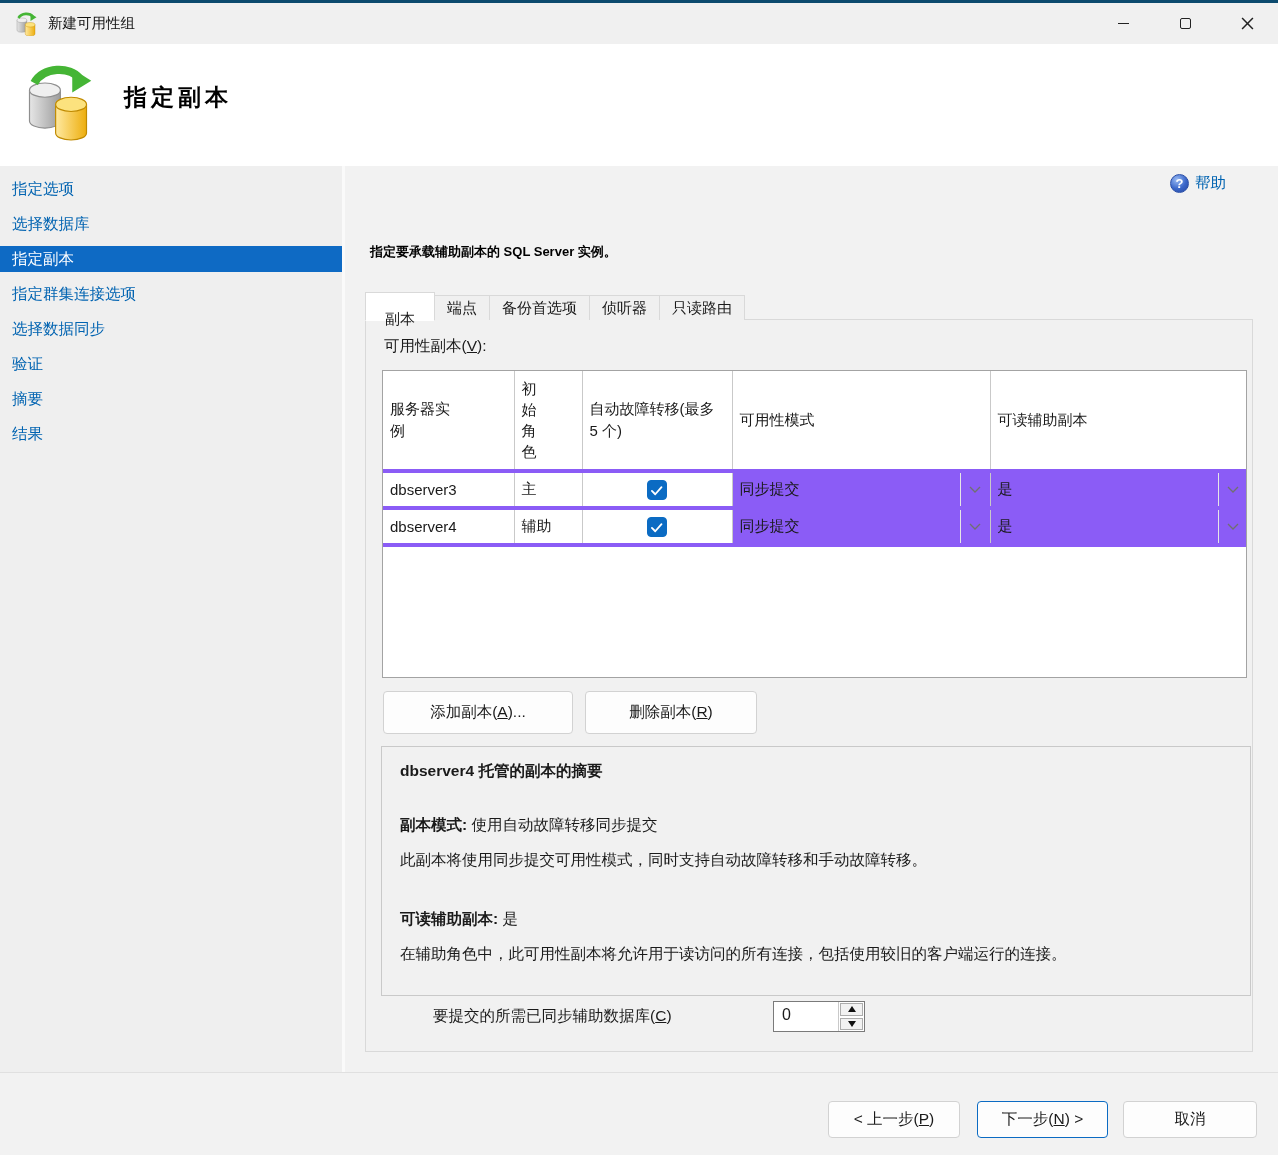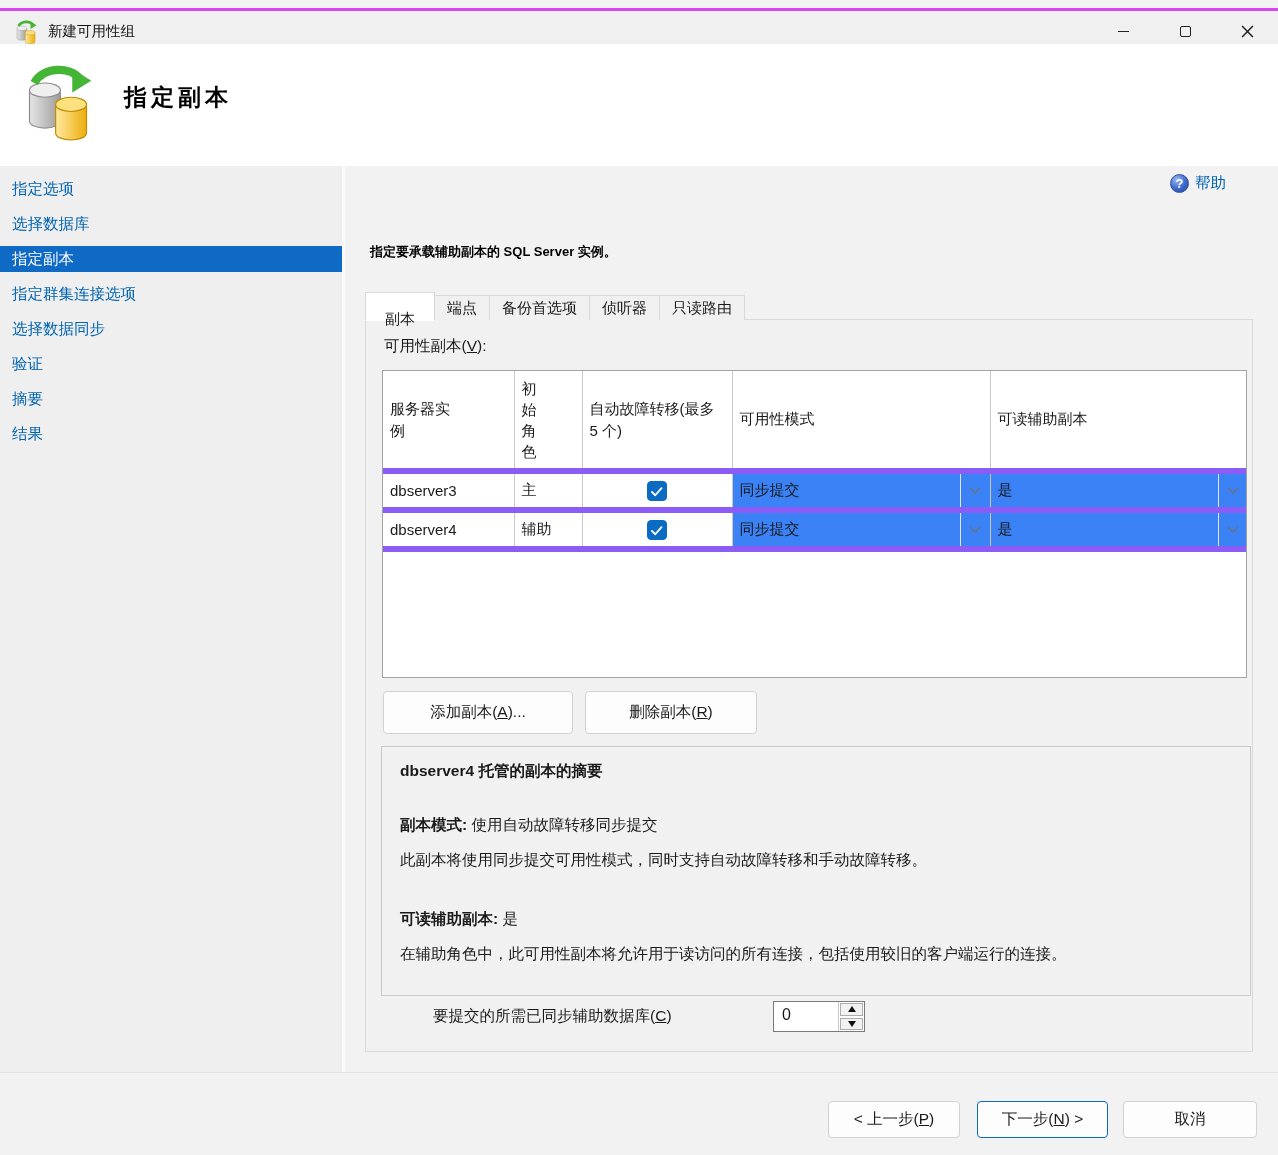--- a/index.html
+++ b/index.html
@@ -6,22 +6,22 @@
   html,body { background:#cfcfcf; }
   .window {
     position:relative; width:1278px; height:1155px;
     background:#F2F2F2; overflow:hidden;
     font-family:"Liberation Sans","DejaVu Sans",sans-serif;
     color:#1a1a1a; font-size:15px;
   }
 
   
   .titlebar {
-    position:absolute; top:8px; left:0; right:0; height:44px;
-    background:#F0F0F0; border-top:3px solid #d946ef;
+    position:absolute; top:0; left:0; right:0; height:44px;
+    background:#F0F0F0; border-top:3px solid #0c4a6e;
     display:flex; align-items:center;
   }
   .titlebar .app-icon { width:24px; height:24px; margin-left:14px; }
   .titlebar .title-text { margin-left:10px; font-size:14.5px; color:#111; }
   .win-controls { margin-left:auto; display:flex; height:100%; }
   .win-btn { width:62px; height:100%; display:flex; align-items:center; justify-content:center; }
   .glyph-bar { width:11px; height:1.5px; background:#222; display:block; }
   .glyph-box { width:11px; height:11px; border:1.5px solid #222; border-radius:2px; display:block; }
 
   
@@ -88,21 +88,21 @@
   .grid-label { margin:16px 0 0 18px; font-size:15.5px; }
   .mn { text-decoration:underline; }
 
   
   .grid-box {
     margin:13px 0 0 16px; width:865px; height:308px;
     background:#FFFFFF; border:1px solid #A3A3A3; overflow:hidden;
   }
   table.replica-grid { border-collapse:collapse; table-layout:fixed; width:100%; font-size:15px; }
   .replica-grid th, .replica-grid td {
-    border-right:1px solid #C9C9C9; border-bottom:6px solid #8b5cf6;
+    border-right:1px solid #C9C9C9; border-bottom:4px solid #8b5cf6;
     font-weight:normal; text-align:left; vertical-align:middle;
     padding:2px 0 2px 7px; background:#fff;
   }
   .replica-grid th:last-child, .replica-grid td:last-child { border-right:1px solid #C9C9C9; }
   .replica-grid th { height:100px; }
   .replica-grid td { height:33px; padding-top:0; padding-bottom:0; }
   .hdr-wrap { display:inline-block; word-break:break-all; line-height:22px; }
   .w-server { width:62px; }
   .w-role   { width:16px; line-height:21px; }
   .w-failover { width:132px; }
@@ -110,21 +110,21 @@
 
   .checkbox {
     display:inline-block; width:20px; height:20px; border-radius:4px;
     border:1px solid #8a8a8a; background:#fff; vertical-align:middle;
   }
   .checkbox.checked { background:var(--accent,#0B6BC3); border-color:var(--accent,#0B6BC3); }
   .checkbox svg { display:none; margin:2px 0 0 1px; }
   .checkbox.checked svg { display:block; }
 
   td.combo-cell { padding:0; }
-  .combo { display:flex; align-items:center; height:33px; background:#3b82f6;gap:16px; }
+  .combo { display:flex; align-items:center; height:33px; background:#8b5cf6;gap:16px; }
   .combo .combo-text { flex:1; padding-left:7px; }
   .combo .combo-arrow {
     width:30px; align-self:stretch; display:flex; align-items:center; justify-content:center;
     border-left:1px solid #E6E6E6;
   }
 
   
   .grid-buttons { margin:13px 0 0 17px; display:flex; gap:12px; }
   .btn {
     background:#FDFDFD; border:1px solid #D2D2D2; border-radius:4px;

